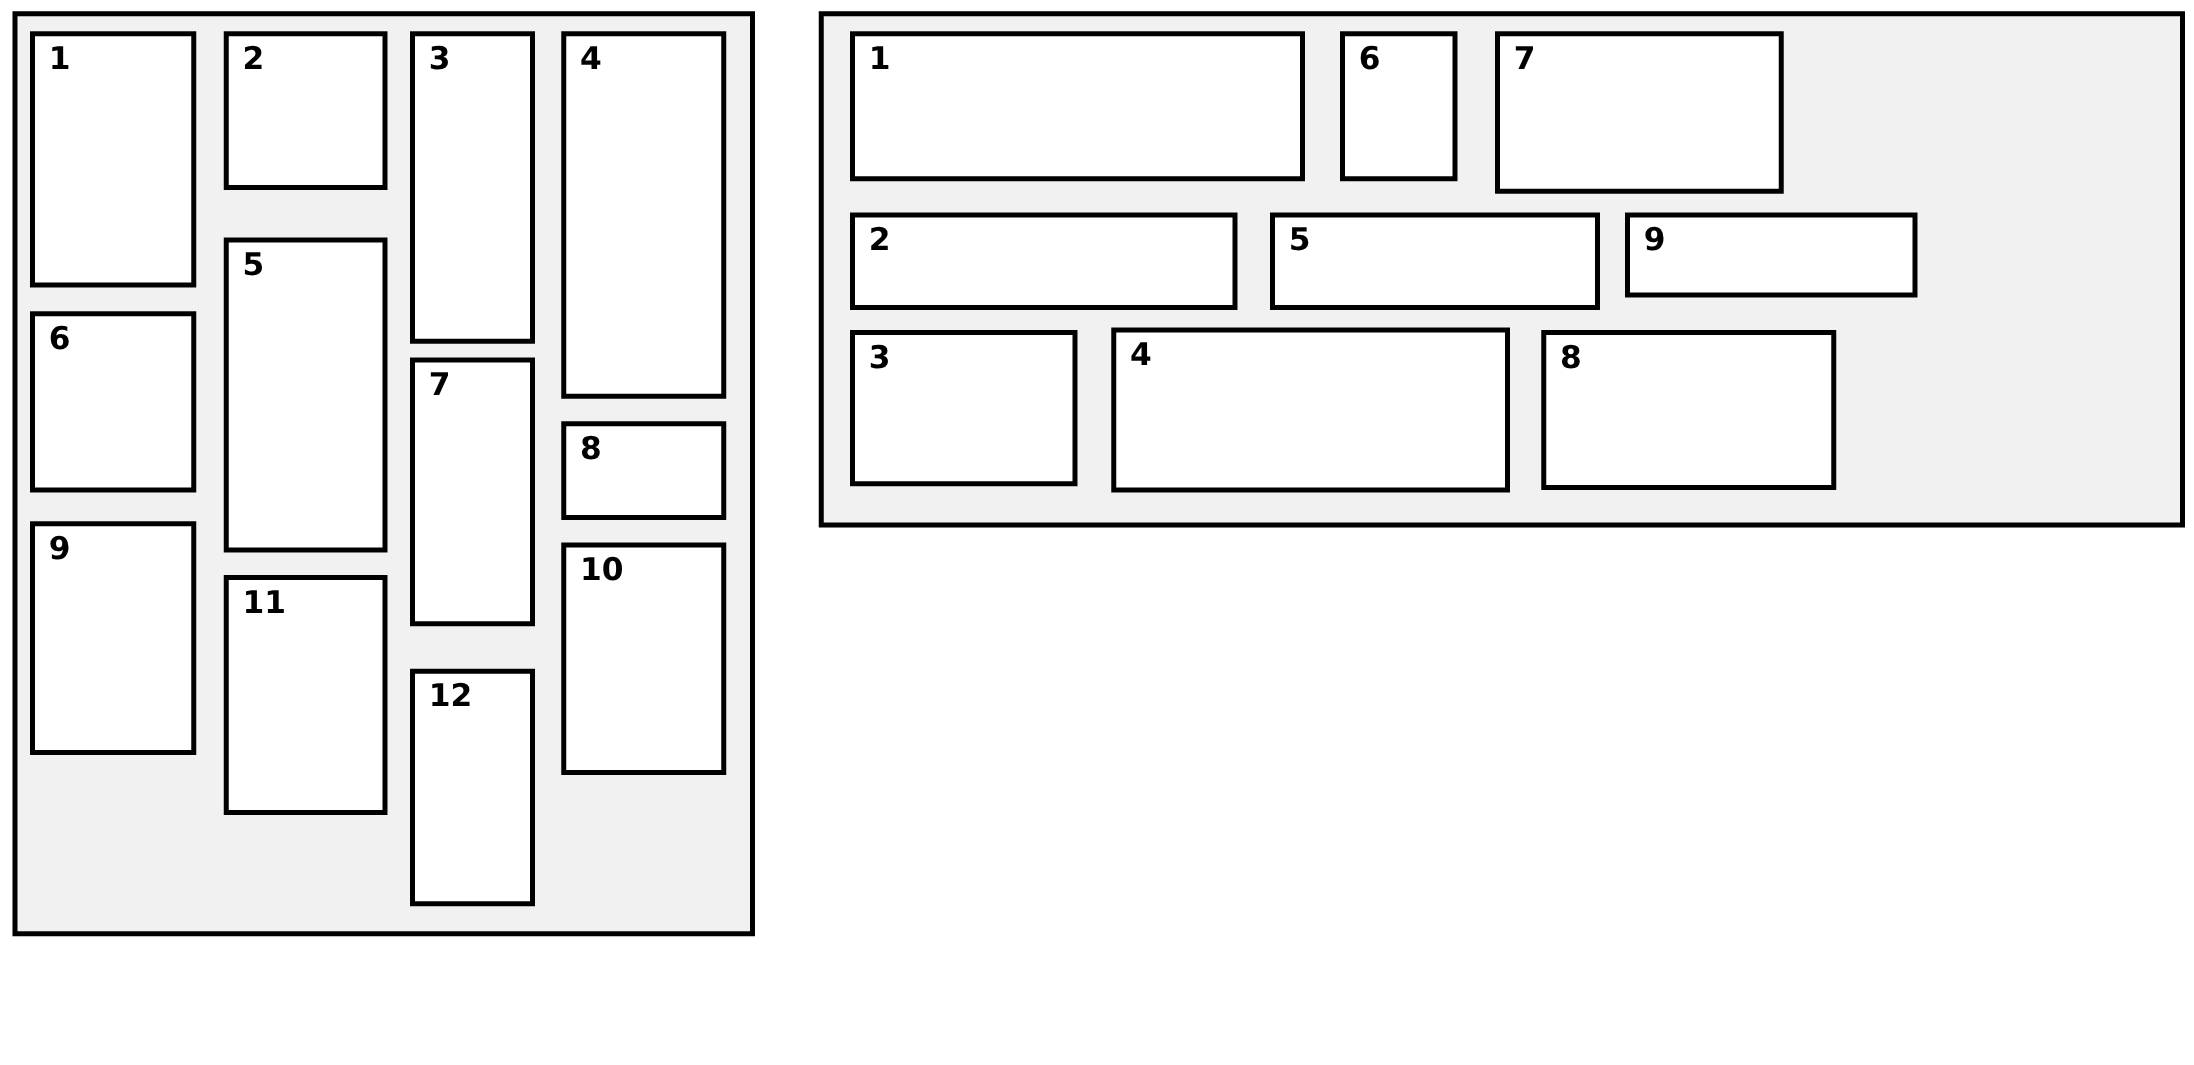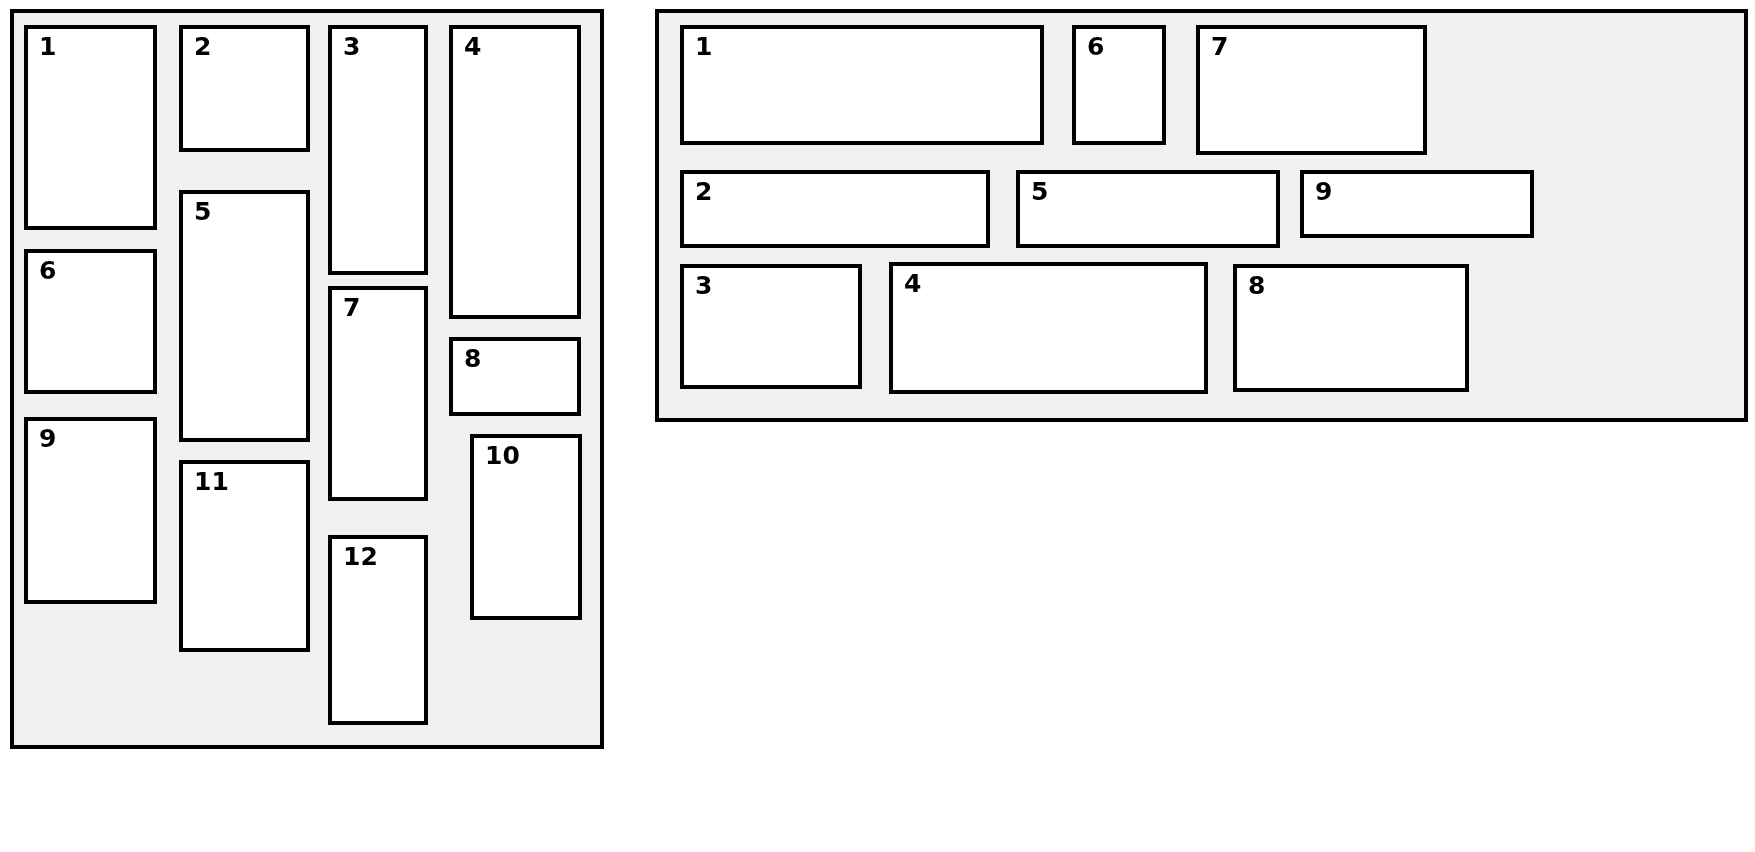--- a/index.html
+++ b/index.html
@@ -70,21 +70,21 @@
       </div>
       <div class="box" style="left: 314px; top: 273px; width: 100px; height: 215px;">
         <span class="box-label">7</span>
       </div>
       <div class="box" style="left: 435px; top: 324px; width: 132px; height: 79px;">
         <span class="box-label">8</span>
       </div>
       <div class="box" style="left: 10px; top: 404px; width: 133px; height: 187px;">
         <span class="box-label">9</span>
       </div>
-      <div class="box" style="left: 456px; top: 421px; width: 112px; height: 186px;">
+      <div class="box" style="left: 435px; top: 421px; width: 132px; height: 186px;">
         <span class="box-label">10</span>
       </div>
       <div class="box" style="left: 165px; top: 447px; width: 131px; height: 192px;">
         <span class="box-label">11</span>
       </div>
       <div class="box" style="left: 314px; top: 498px; width: 100px; height: 190px; margin-top: 24px;">
         <span class="box-label">12</span>
       </div>
     </div>
     <div class="panel" style="left: 655px; top: 9px; width: 1093px; height: 413px;">

